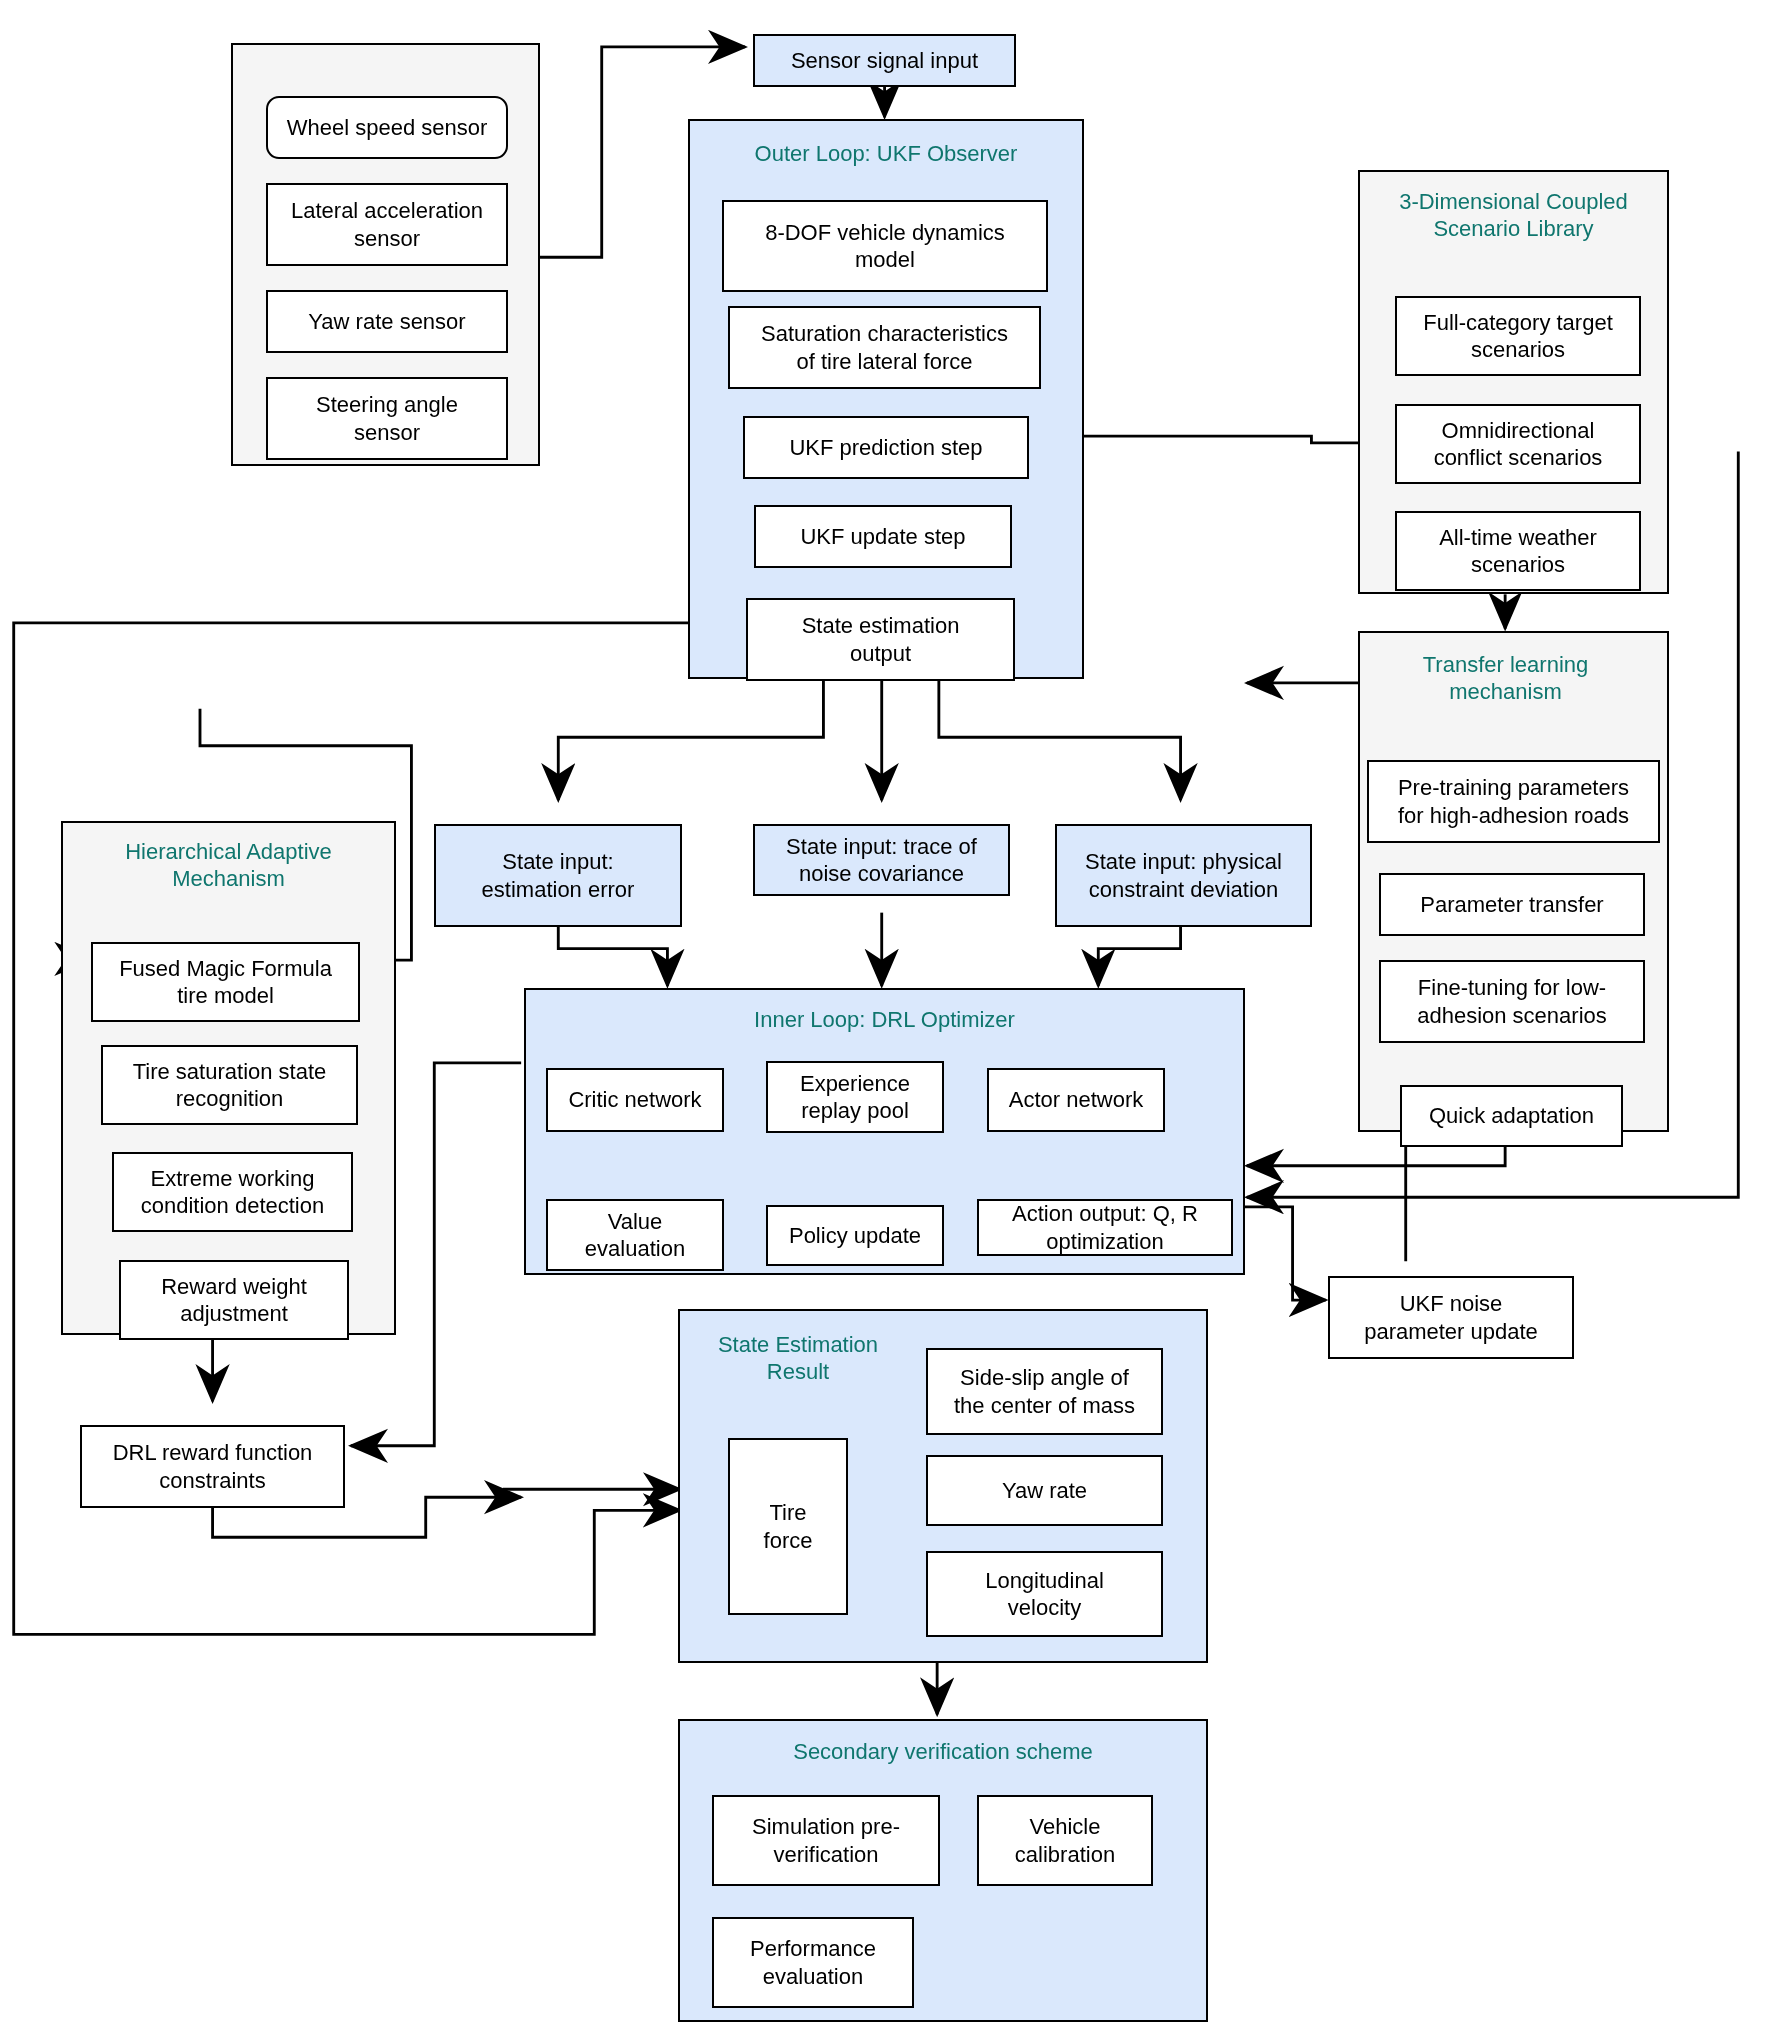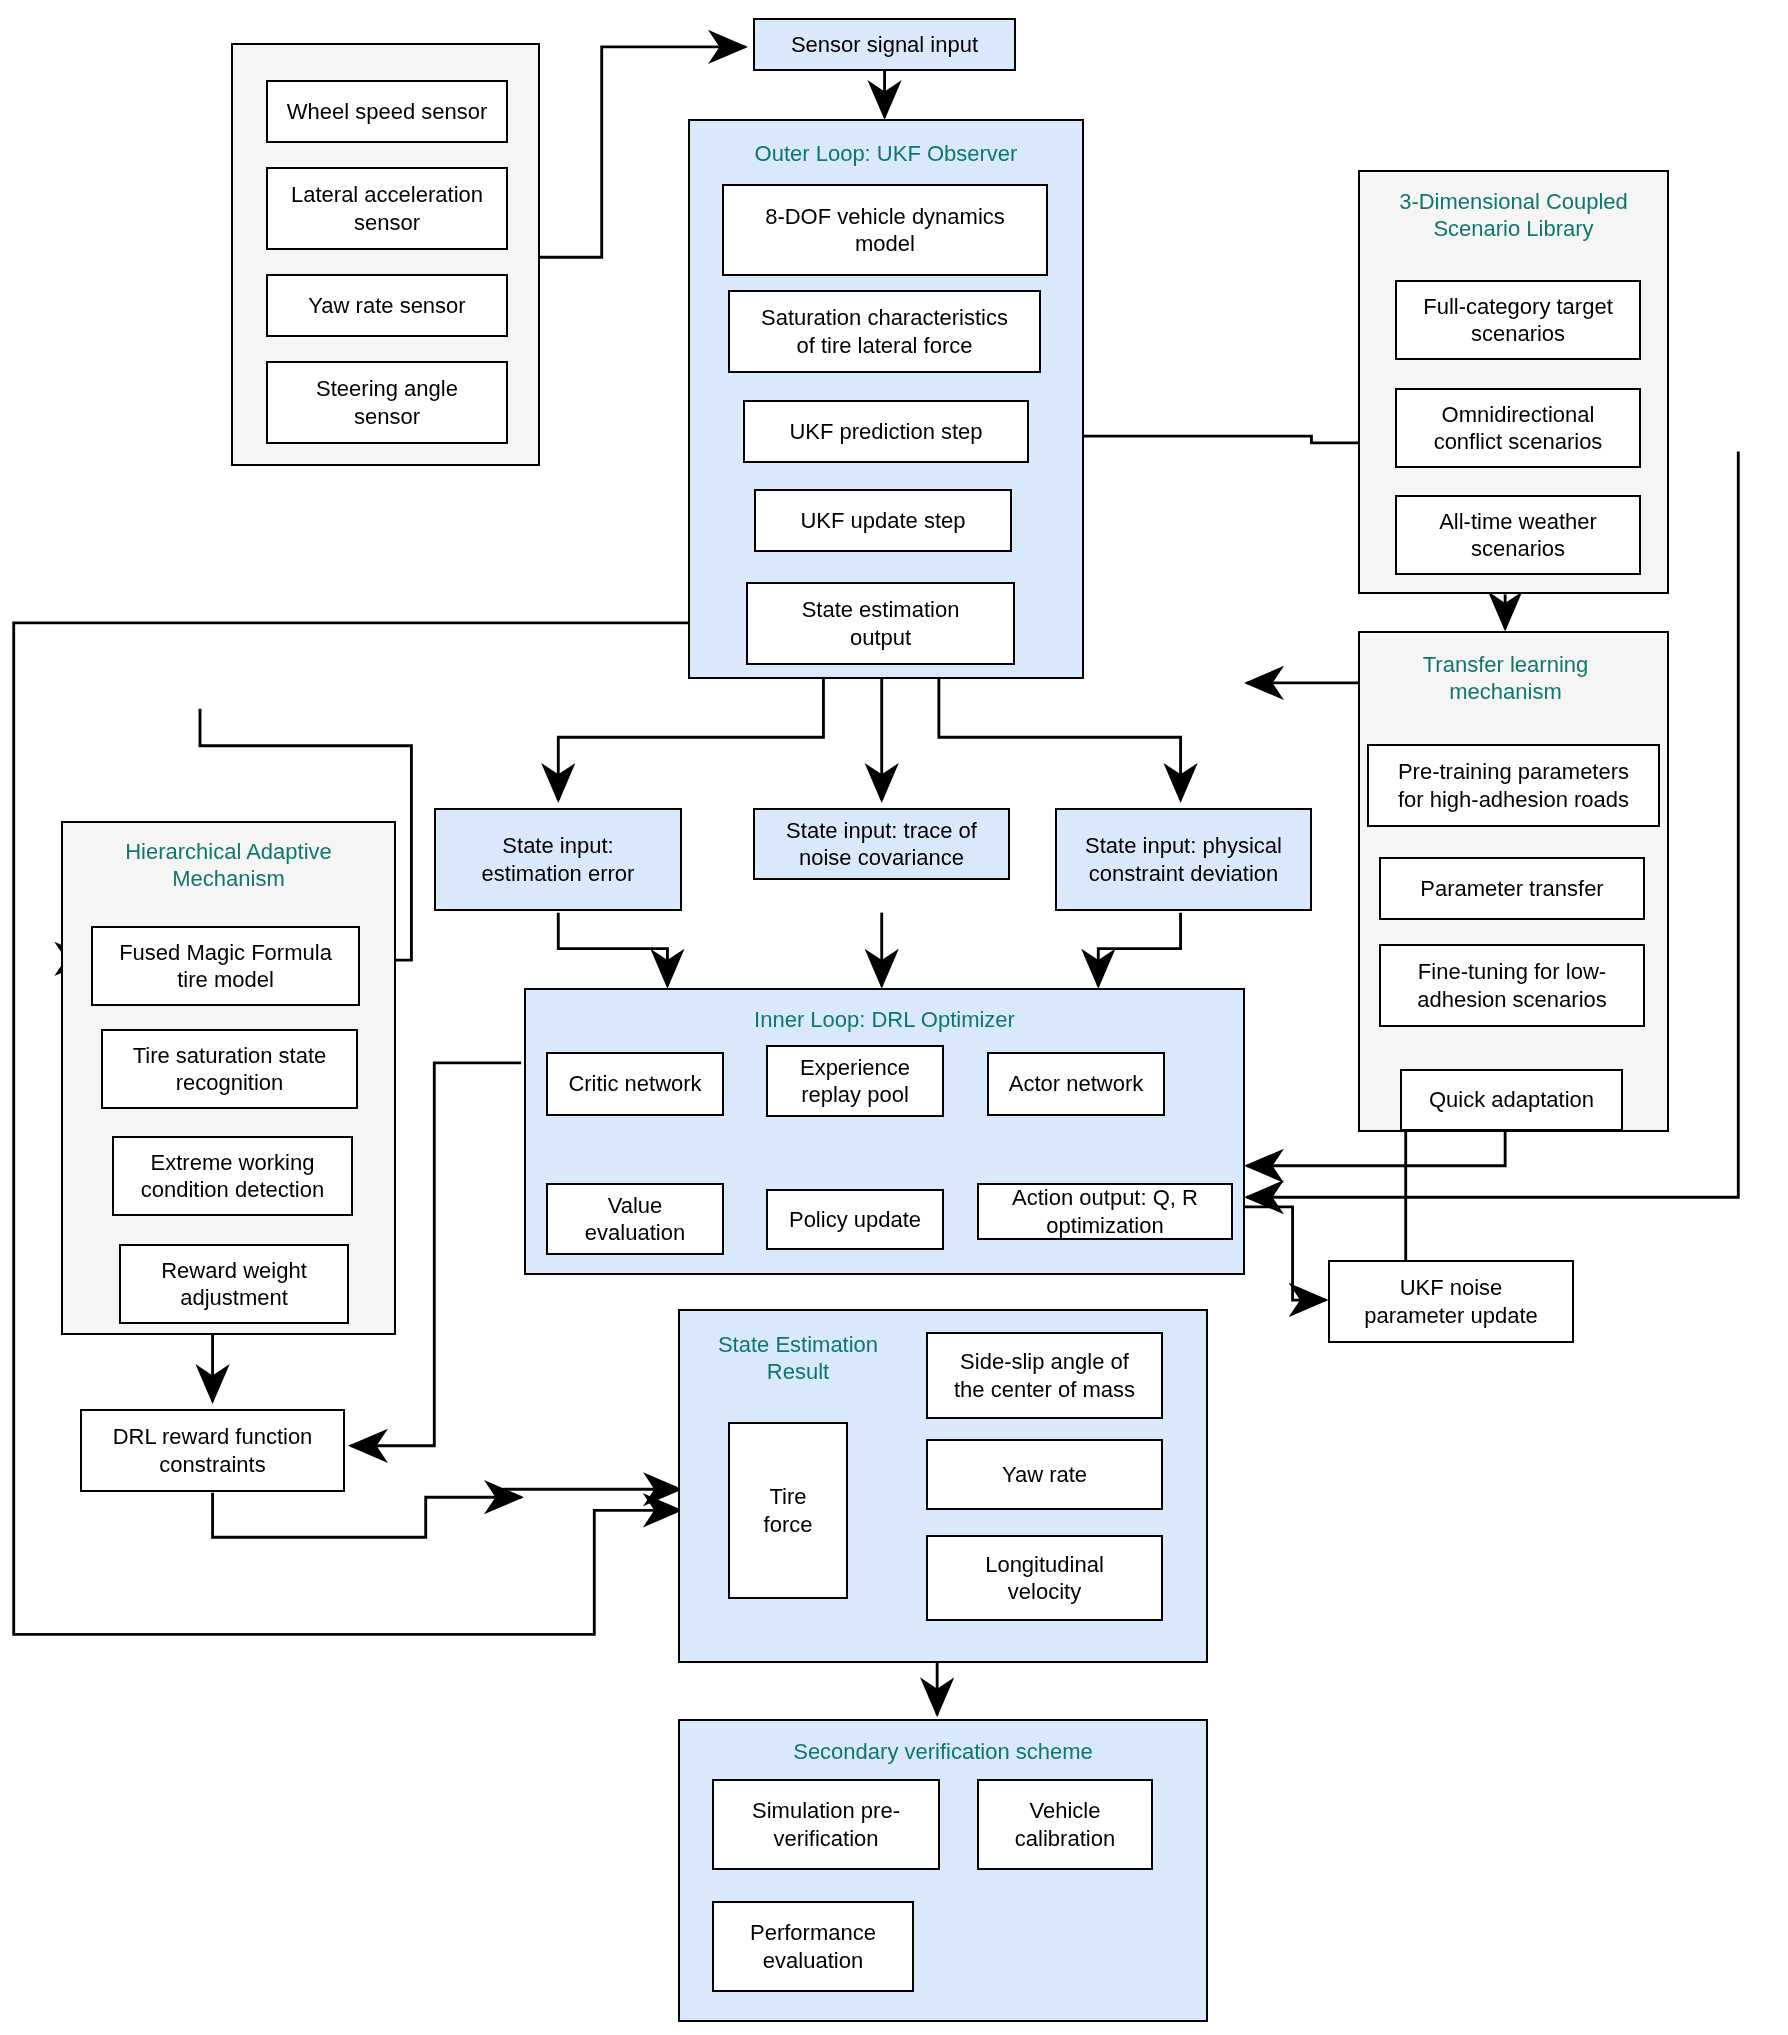--- a/index.html
+++ b/index.html
@@ -20,20 +20,21 @@
     position:absolute;
     box-sizing:border-box;
     border:2.3px solid #000000;
     display:flex;
     align-items:center;
     justify-content:center;
     text-align:center;
     line-height:1.25;
     color:#000000;
     padding:2.3px 5.7px;
+    margin-top:16px;
   }
   .white{background:#ffffff;}
   .blue{background:#dae8fc;}
   .graypanel{
     position:absolute;
     box-sizing:border-box;
     border:2.3px solid #000000;
     background:#f5f5f5;
   }
   .bluepanel{
@@ -111,21 +112,21 @@
 
       <path d="M1852,3213 L1852,3375 L1600,3375"></path>
     </g>
     <g stroke="#000" stroke-width="5" fill="none">
 
       <path d="M686,175 L686,760" stroke="none"></path>
     </g>
   </svg>
 
   <div class="graypanel" style="left:231px;top:43px;width:309px;height:423px;"></div>
-  <div class="node white fs-md" style="left:266px;top:80px;width:242px;height:63px;" style-whitespace="pre">Wheel speed sensor</div>
+  <div class="node white fs-md" style="left:266px;top:80px;width:242px;height:63px;border-radius:13px;" style-whitespace="pre">Wheel speed sensor</div>
   <div class="node white fs-md" style="left:266px;top:167px;width:242px;height:83px;white-space:pre-line;">Lateral acceleration
 sensor</div>
   <div class="node white fs-md" style="left:266px;top:274px;width:242px;height:63px;">Yaw rate sensor</div>
   <div class="node white fs-md" style="left:266px;top:361px;width:242px;height:83px;white-space:pre-line;">Steering angle
 sensor</div>
 
   <div class="node blue fs-md" style="left:753px;top:18.3px;width:263px;height:53px;">Sensor signal input</div>
 
   <div class="bluepanel" style="left:688px;top:119px;width:396px;height:560px;"></div>
   <div class="panel-title fs-md" style="left:688px;top:141px;width:396px;">Outer Loop: UKF Observer</div>

